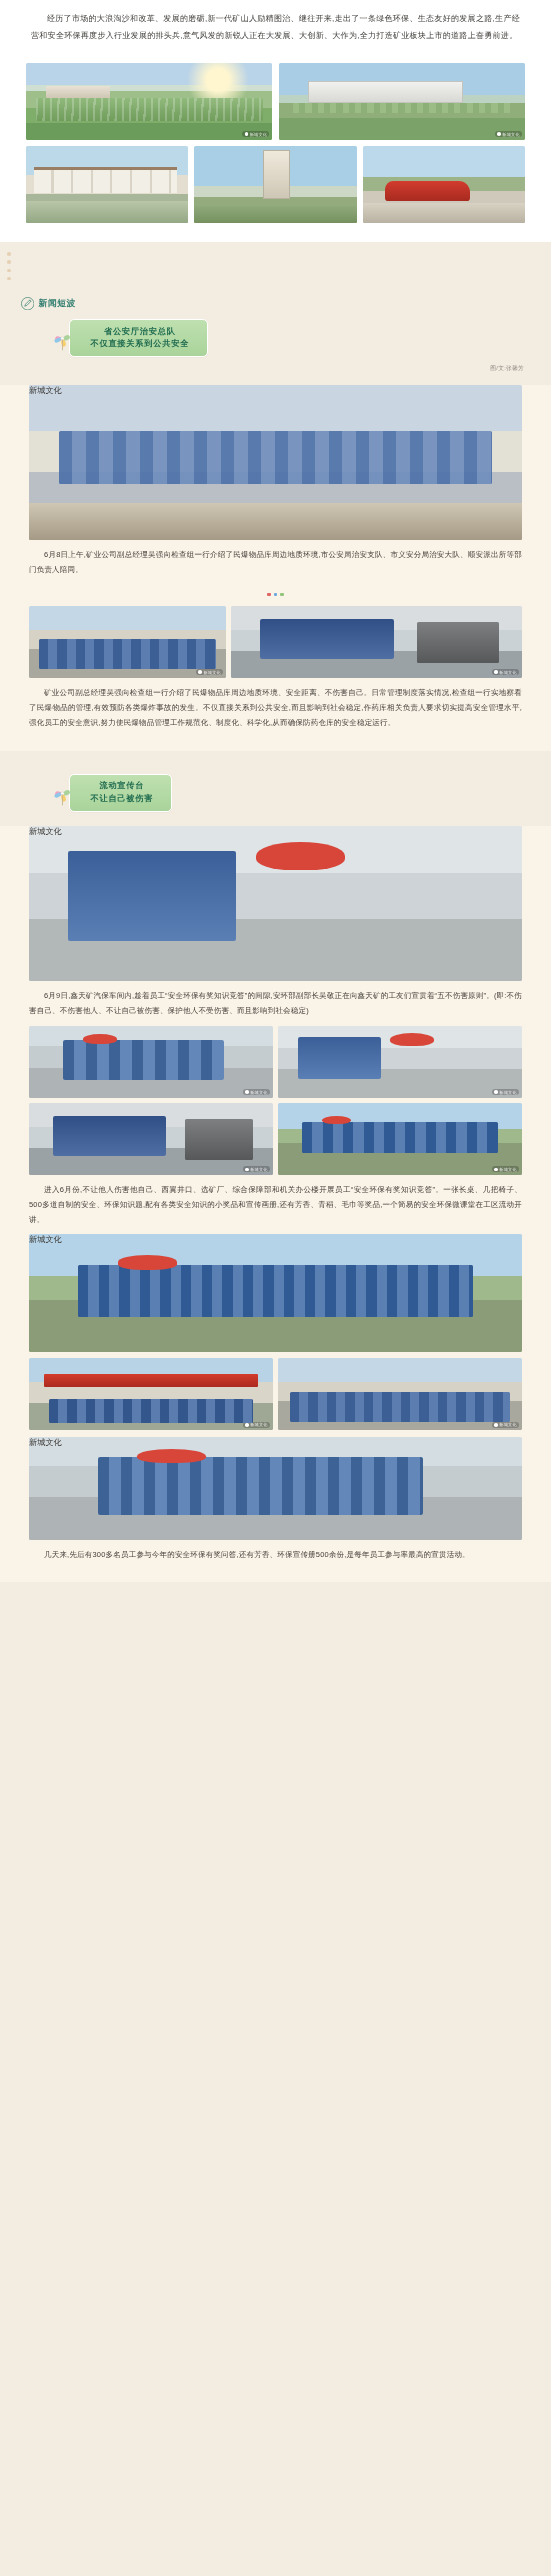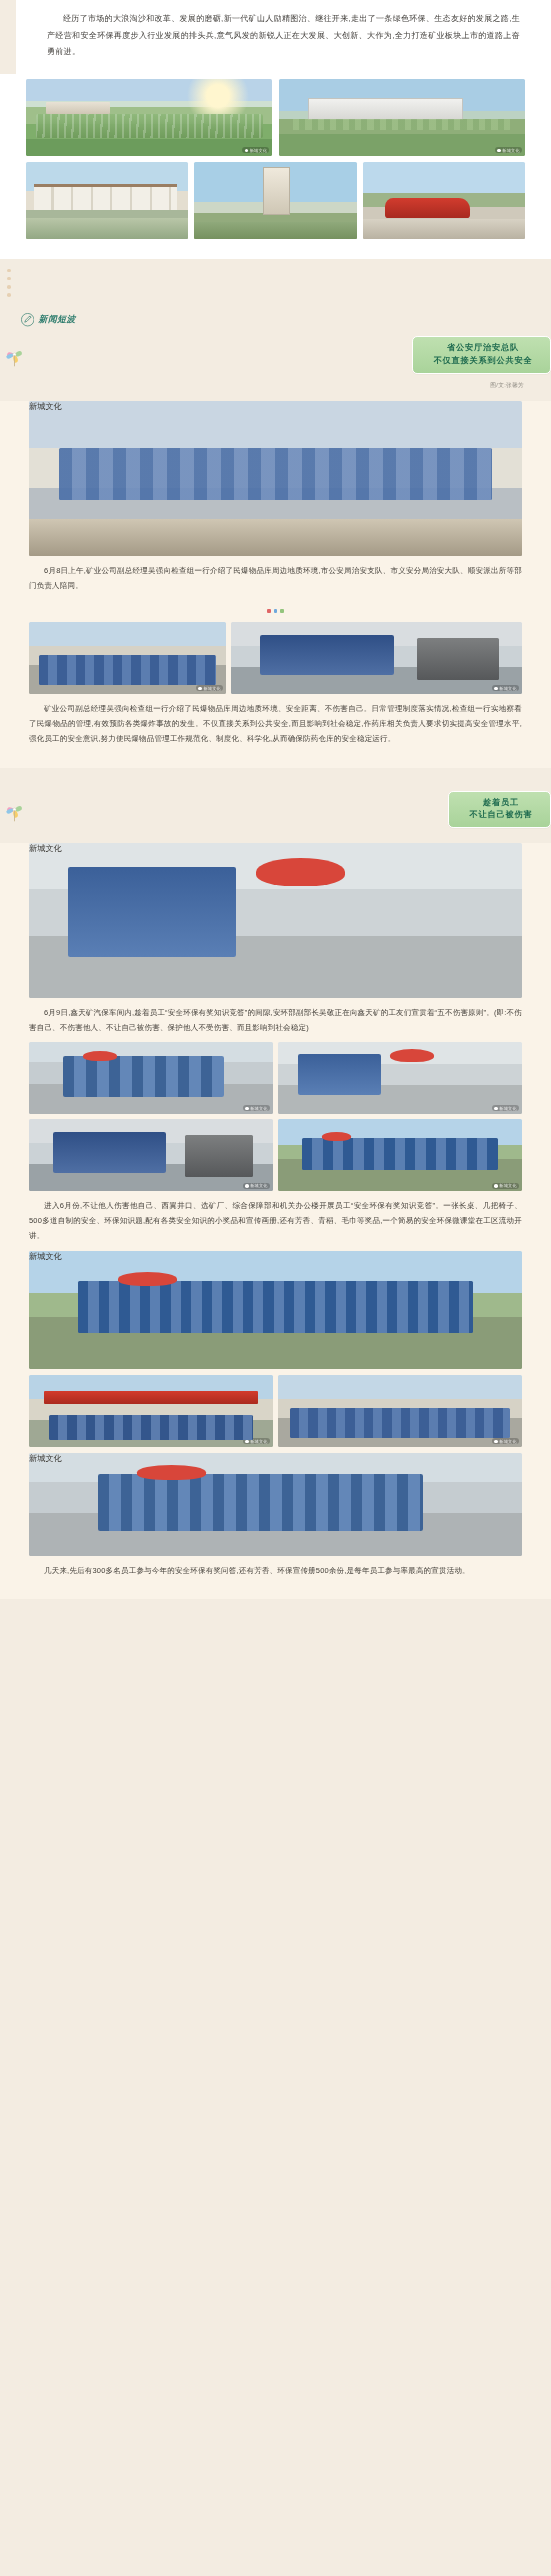--- a/index.html
+++ b/index.html
@@ -13,21 +13,20 @@
   .page {
     width: 551px;
     position: relative;
     overflow: hidden;
   }
 
   
   .intro-block {
     background: #ffffff;
     padding: 11.3px 31px 13.4px 31px;
-    margin-left: 16px;
   }
   .intro-p {
     font-size: 8px;
     line-height: 2.05;
     text-align: justify;
     text-indent: 2em;
     color: #3f3c38;
     letter-spacing: 0.3px;
   }
 
@@ -288,41 +287,41 @@
   
   .beige { background: #f3ece1; }
   .cream { background: #faf3e8; }
 
   
   .sec-head {
     display: flex;
     align-items: center;
     gap: 4.6px;
     padding: 13.4px 0 7.2px 20.6px;
-    font-style: italic;
   }
   .pencil-ico {
     width: 13.4px; height: 13.4px;
     flex: 0 0 13.4px;
   }
   .sec-head-title {
     font-size: 8.8px;
     font-weight: bold;
     color: #2f7d6e;
     letter-spacing: 0.5px;
   }
 
   
   .banner-wrap {
     display: flex;
     align-items: center;
-    justify-content: space-between;
+    justify-content: flex-start;
     gap: 0px;
     padding: 2.1px 0 8.2px 0;
     position: relative;
+    margin-left: 48px;
   }
   .pinwheel {
     width: 29px; height: 29px;
     margin-right: -8.2px;
     z-index: 2;
     position: relative;
   }
   .banner {
     background: linear-gradient(#bfe0b0, #a9d39a);
     border: 1px solid #ffffff;
@@ -512,21 +511,21 @@
     <div class="banner-wrap">
       <svg class="pinwheel" viewBox="0 0 64 64">
         <path d="M32 32 C20 22, 14 28, 16 36 C24 40, 30 38, 32 32 Z" fill="#f2a0c0"></path>
         <path d="M32 32 C42 20, 50 24, 48 32 C40 38, 34 38, 32 32 Z" fill="#a9d39a"></path>
         <path d="M32 32 C44 42, 40 52, 32 50 C28 42, 28 36, 32 32 Z" fill="#f7cf6a"></path>
         <path d="M32 32 C22 44, 14 44, 14 36 C20 30, 28 28, 32 32 Z" fill="#8fc7e8"></path>
         <circle cx="32" cy="32" r="3.4" fill="#ffffff" stroke="#d8ceba" stroke-width="1"></circle>
         <rect x="31" y="34" width="2" height="24" fill="#c9b78f"></rect>
       </svg>
       <div class="banner">
-        <div>趁着员工</div>
+        <div>流动宣传台</div>
         <div>不让自己被伤害</div>
       </div>
     </div>
   </div>
 
   <div class="cream">
     <div class="big-photo scene-safety-a">
       <div class="wm"><span class="dot"></span><span>新城文化</span></div>
     </div>
 

